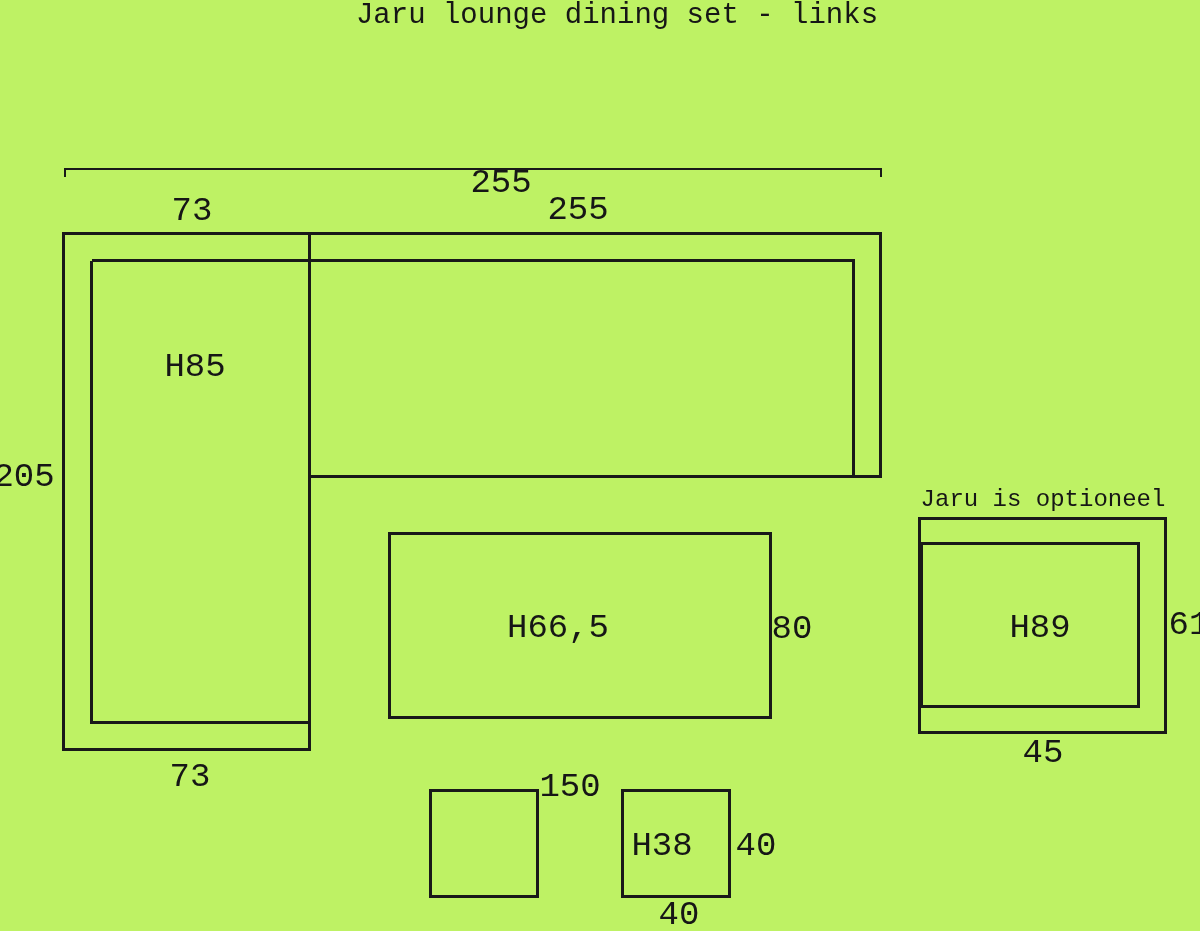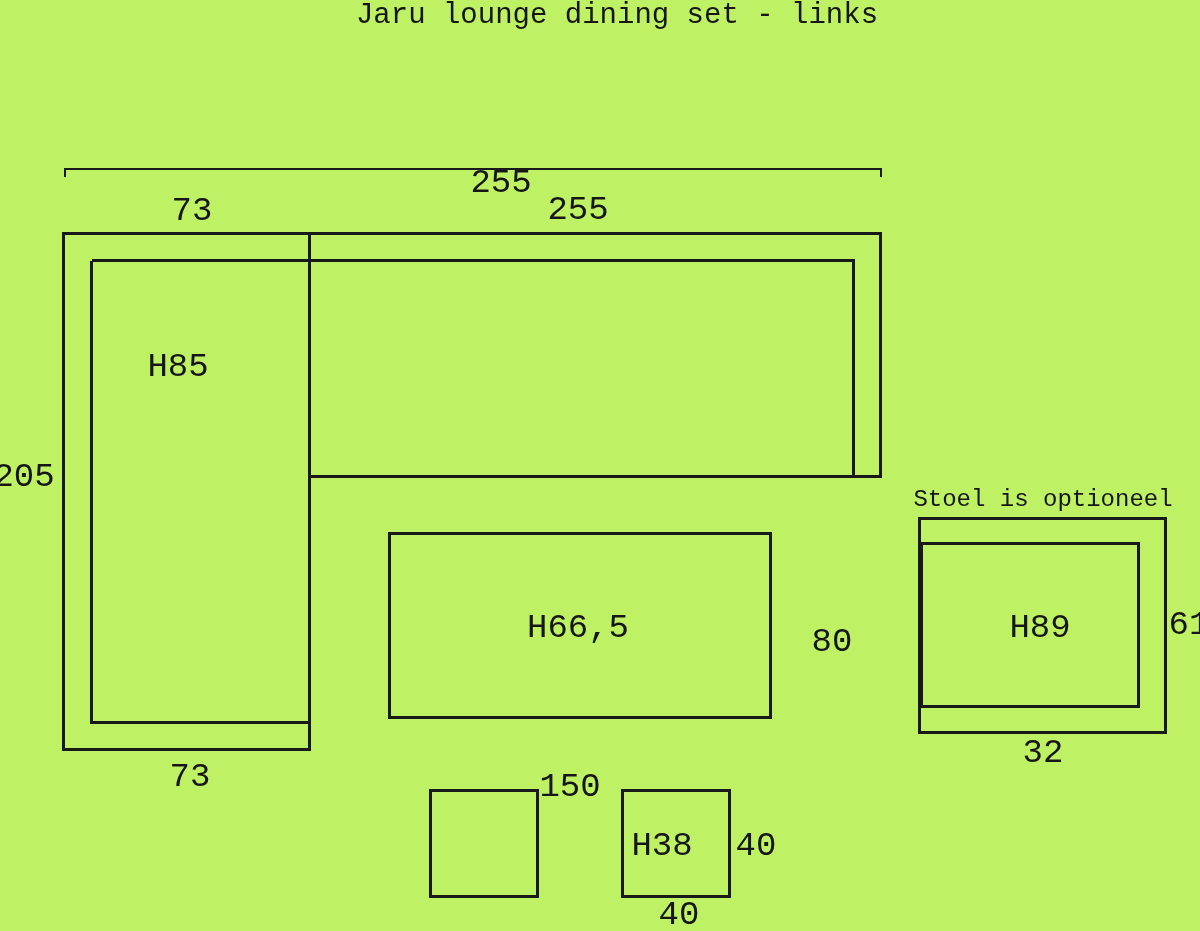--- a/index.html
+++ b/index.html
@@ -63,39 +63,39 @@
   </svg>
 
   <div class="lbl title" style="left:617px; top:15px;">Jaru lounge dining set - links</div>
 
   <div class="lbl" style="left:501px; top:148px;margin-top:35px;">255</div>
 
   <div class="lbl" style="left:192px; top:211px;">73</div>
 
   <div class="lbl" style="left:578px; top:210px;">255</div>
 
-  <div class="lbl" style="left:178px; top:367px;text-align:center;">H85</div>
+  <div class="lbl" style="left:195px; top:367px;text-align:center;">H85</div>
 
   <div class="lbl" style="left:24px; top:477px;">205</div>
 
   <div class="lbl" style="left:190px; top:777px;">73</div>
 
-  <div class="lbl" style="left:578px; top:628px;">H66,5</div>
+  <div class="lbl" style="left:558px; top:628px;">H66,5</div>
 
-  <div class="lbl" style="left:832px; top:629px;margin-top:13px;">80</div>
+  <div class="lbl" style="left:792px; top:629px;">80</div>
 
   <div class="lbl" style="left:570px; top:787px;">150</div>
 
-  <div class="lbl note" style="left:1043px; top:500px;">Stoel is optioneel</div>
+  <div class="lbl note" style="left:1043px; top:500px;">Jaru is optioneel</div>
 
   <div class="lbl" style="left:1040px; top:628px;">H89</div>
 
   <div class="lbl" style="left:1189px; top:625px;">61</div>
 
-  <div class="lbl" style="left:1043px; top:753px;">32</div>
+  <div class="lbl" style="left:1043px; top:753px;">45</div>
 
   <div class="lbl" style="left:662px; top:846px;">H38</div>
 
   <div class="lbl" style="left:756px; top:846px;">40</div>
 
   <div class="lbl" style="left:679px; top:915px;">40</div>
 
 </div>
 
 </body></html>

